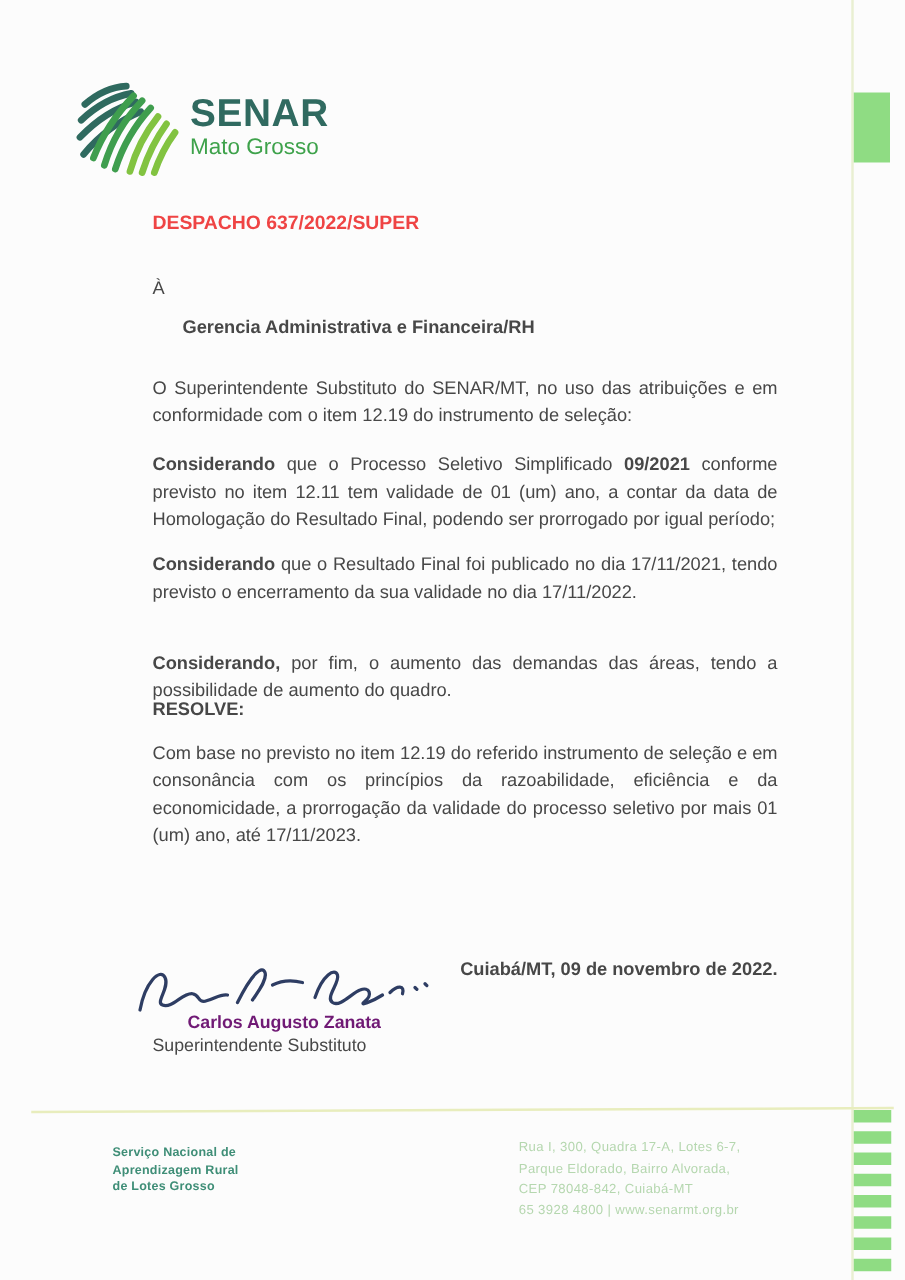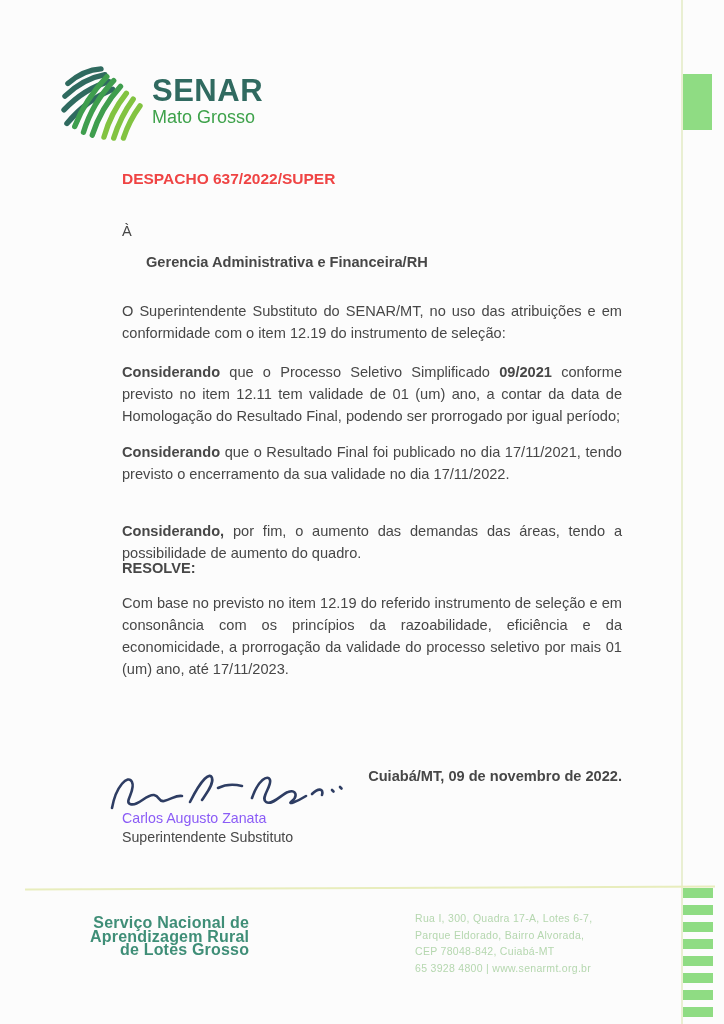--- a/index.html
+++ b/index.html
@@ -84,28 +84,27 @@
   .p5{top:592px;}
   .dateline{top:765px;text-align:right;font-weight:700;}
   
   .signature{
     position:absolute;left:106px;top:768px;
   }
   .signer{
     position:absolute;left:122px;top:809px;
     color:var(--body-text);font-size:14.2px;line-height:18.5px;
   }
-  .signer .name{font-weight:400;color:#8b5cf6;}
+  .signer .name{font-weight:700;color:#701a75;margin-left:28px;}
   
   .footer-org{
     position:absolute;left:90px;top:916px;
     color:var(--footer-left-text);
-    font-size:16px;font-weight:700;line-height:13.5px;
+    font-size:10px;font-weight:700;line-height:13.5px;
     letter-spacing:0.2px;
-    text-align:right;
   }
   .footer-address{
     position:absolute;left:415px;top:910px;
     color:var(--footer-address-text);
     font-size:10.5px;line-height:16.5px;
     letter-spacing:0.3px;
   }
 </style>
 </head>
 <body>

